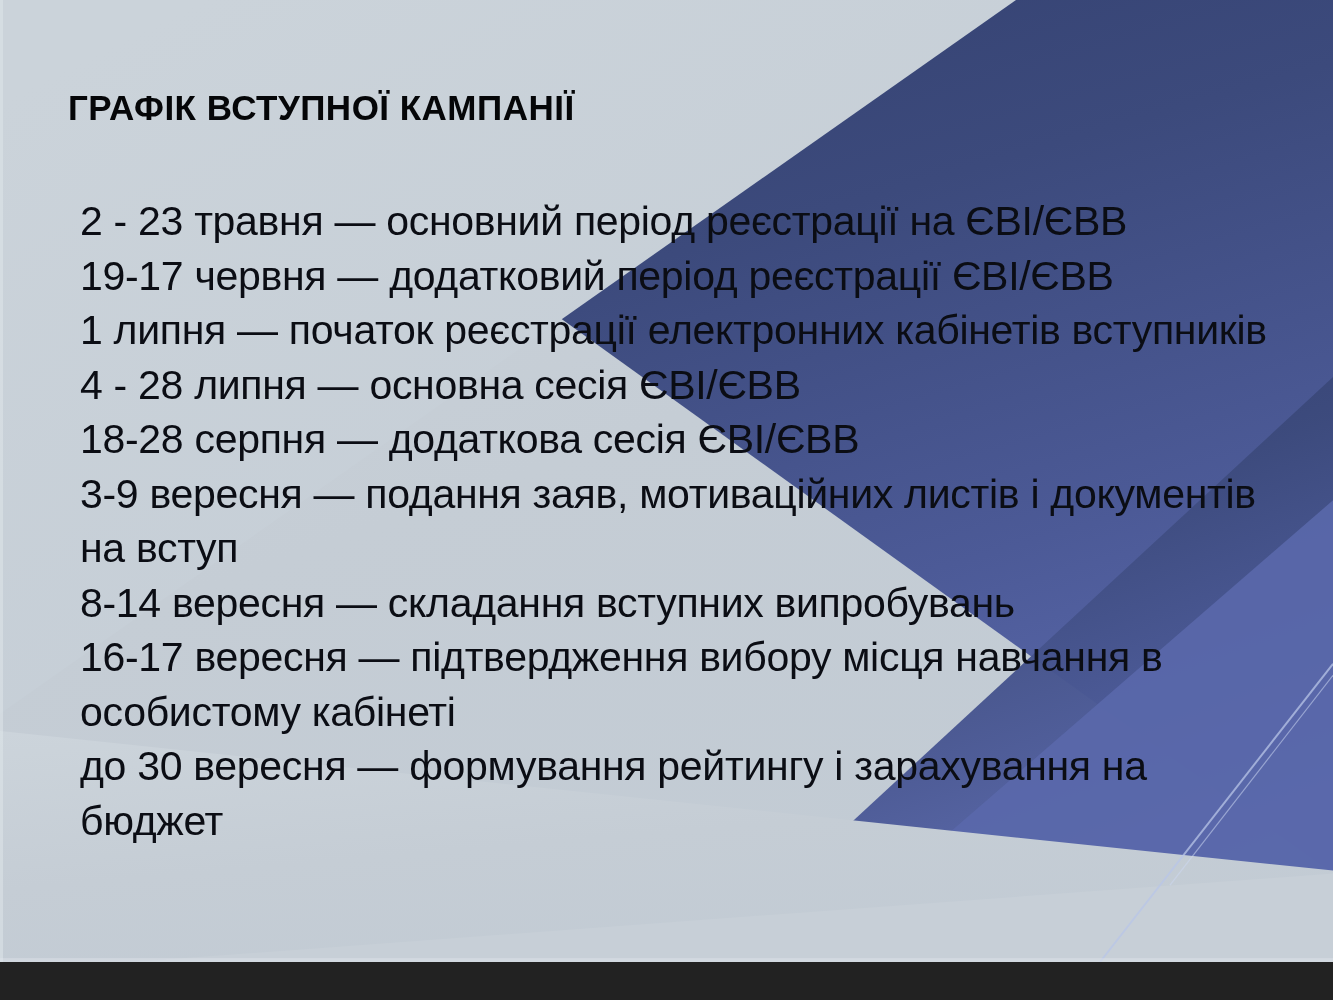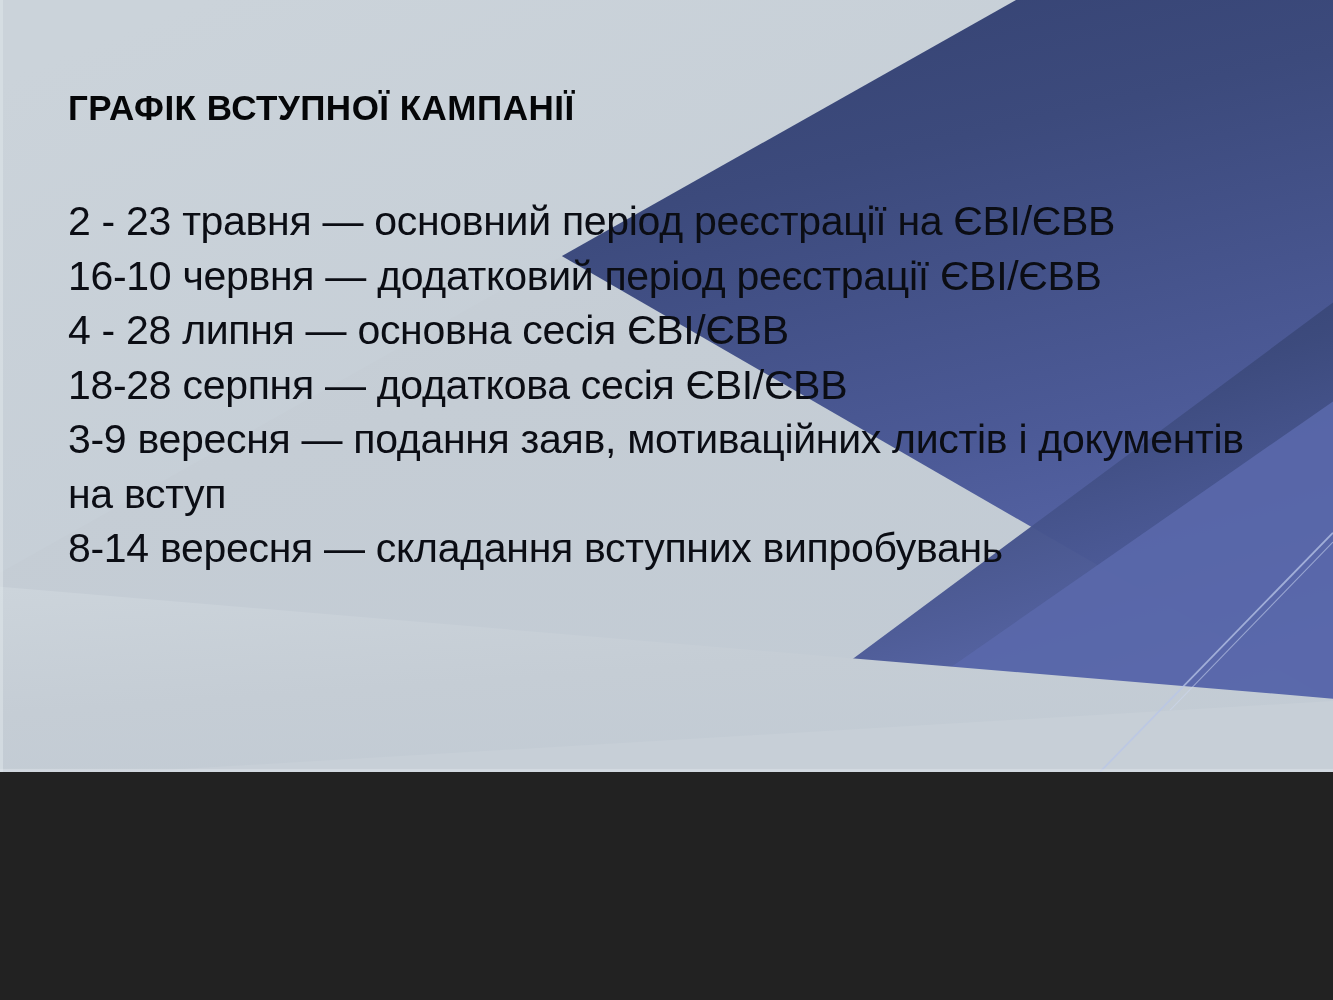--- a/index.html
+++ b/index.html
@@ -4,21 +4,21 @@
 <title>Графік вступної кампанії</title>
 <style>
   html, body {
     margin: 0;
     padding: 0;
     background: #222;
   }
   .slide {
     position: relative;
     width: 1333px;
-    height: 772px;
+    height: 962px;
     overflow: hidden;
     font-family: "Liberation Sans", sans-serif;
     background: #3b4877;
   }
   .bg-layer {
     position: absolute;
     inset: 0;
     width: 100%;
     height: 100%;
     display: block;
@@ -47,20 +47,21 @@
     font-size: 41px;
     line-height: 54.5px;
     color: #0b0d14;
     font-family: "Liberation Sans", sans-serif;
     font-weight: 400;
     letter-spacing: -0.3px;
   }
   .body-line {
     display: block;
     white-space: normal;
+    margin-left: 12px;
   }
 </style>
 </head>
 <body>
 
 <div class="slide">
 
   <svg class="bg-layer" viewBox="0 0 1333 1000" preserveAspectRatio="none" xmlns="http://www.w3.org/2000/svg">
     <defs>
       <linearGradient id="blueGrad" x1="0.15" y1="0" x2="0.55" y2="1">
@@ -100,21 +101,24 @@
     <rect x="0" y="0" width="3" height="1000" fill="#dfe5ea" opacity="0.55"></rect>
     <rect x="0" y="996" width="1333" height="4" fill="#dfe5ea" opacity="0.45"></rect>
   </svg>
 
   <div class="content">
 
     <div class="slide-title">ГРАФІК ВСТУПНОЇ КАМПАНІЇ</div>
 
     <div class="body-block">
       <span class="body-line">2 - 23 травня — основний період реєстрації на ЄВІ/ЄВВ</span>
-      <span class="body-line">16-10 червня — додатковий період реєстрації ЄВІ/ЄВВ</span>
+      <span class="body-line">19-17 червня — додатковий період реєстрації ЄВІ/ЄВВ</span>
+      <span class="body-line">1 липня — початок реєстрації електронних кабінетів вступників</span>
       <span class="body-line">4 - 28 липня — основна сесія ЄВІ/ЄВВ</span>
       <span class="body-line">18-28 серпня — додаткова сесія ЄВІ/ЄВВ</span>
       <span class="body-line">3-9 вересня — подання заяв, мотиваційних листів і документів на вступ</span>
       <span class="body-line">8-14 вересня — складання вступних випробувань</span>
+      <span class="body-line">16-17 вересня — підтвердження вибору місця навчання в особистому кабінеті</span>
+      <span class="body-line">до 30 вересня — формування рейтингу і зарахування на бюджет</span>
     </div>
 
   </div>
 </div>
 
 </body></html>

